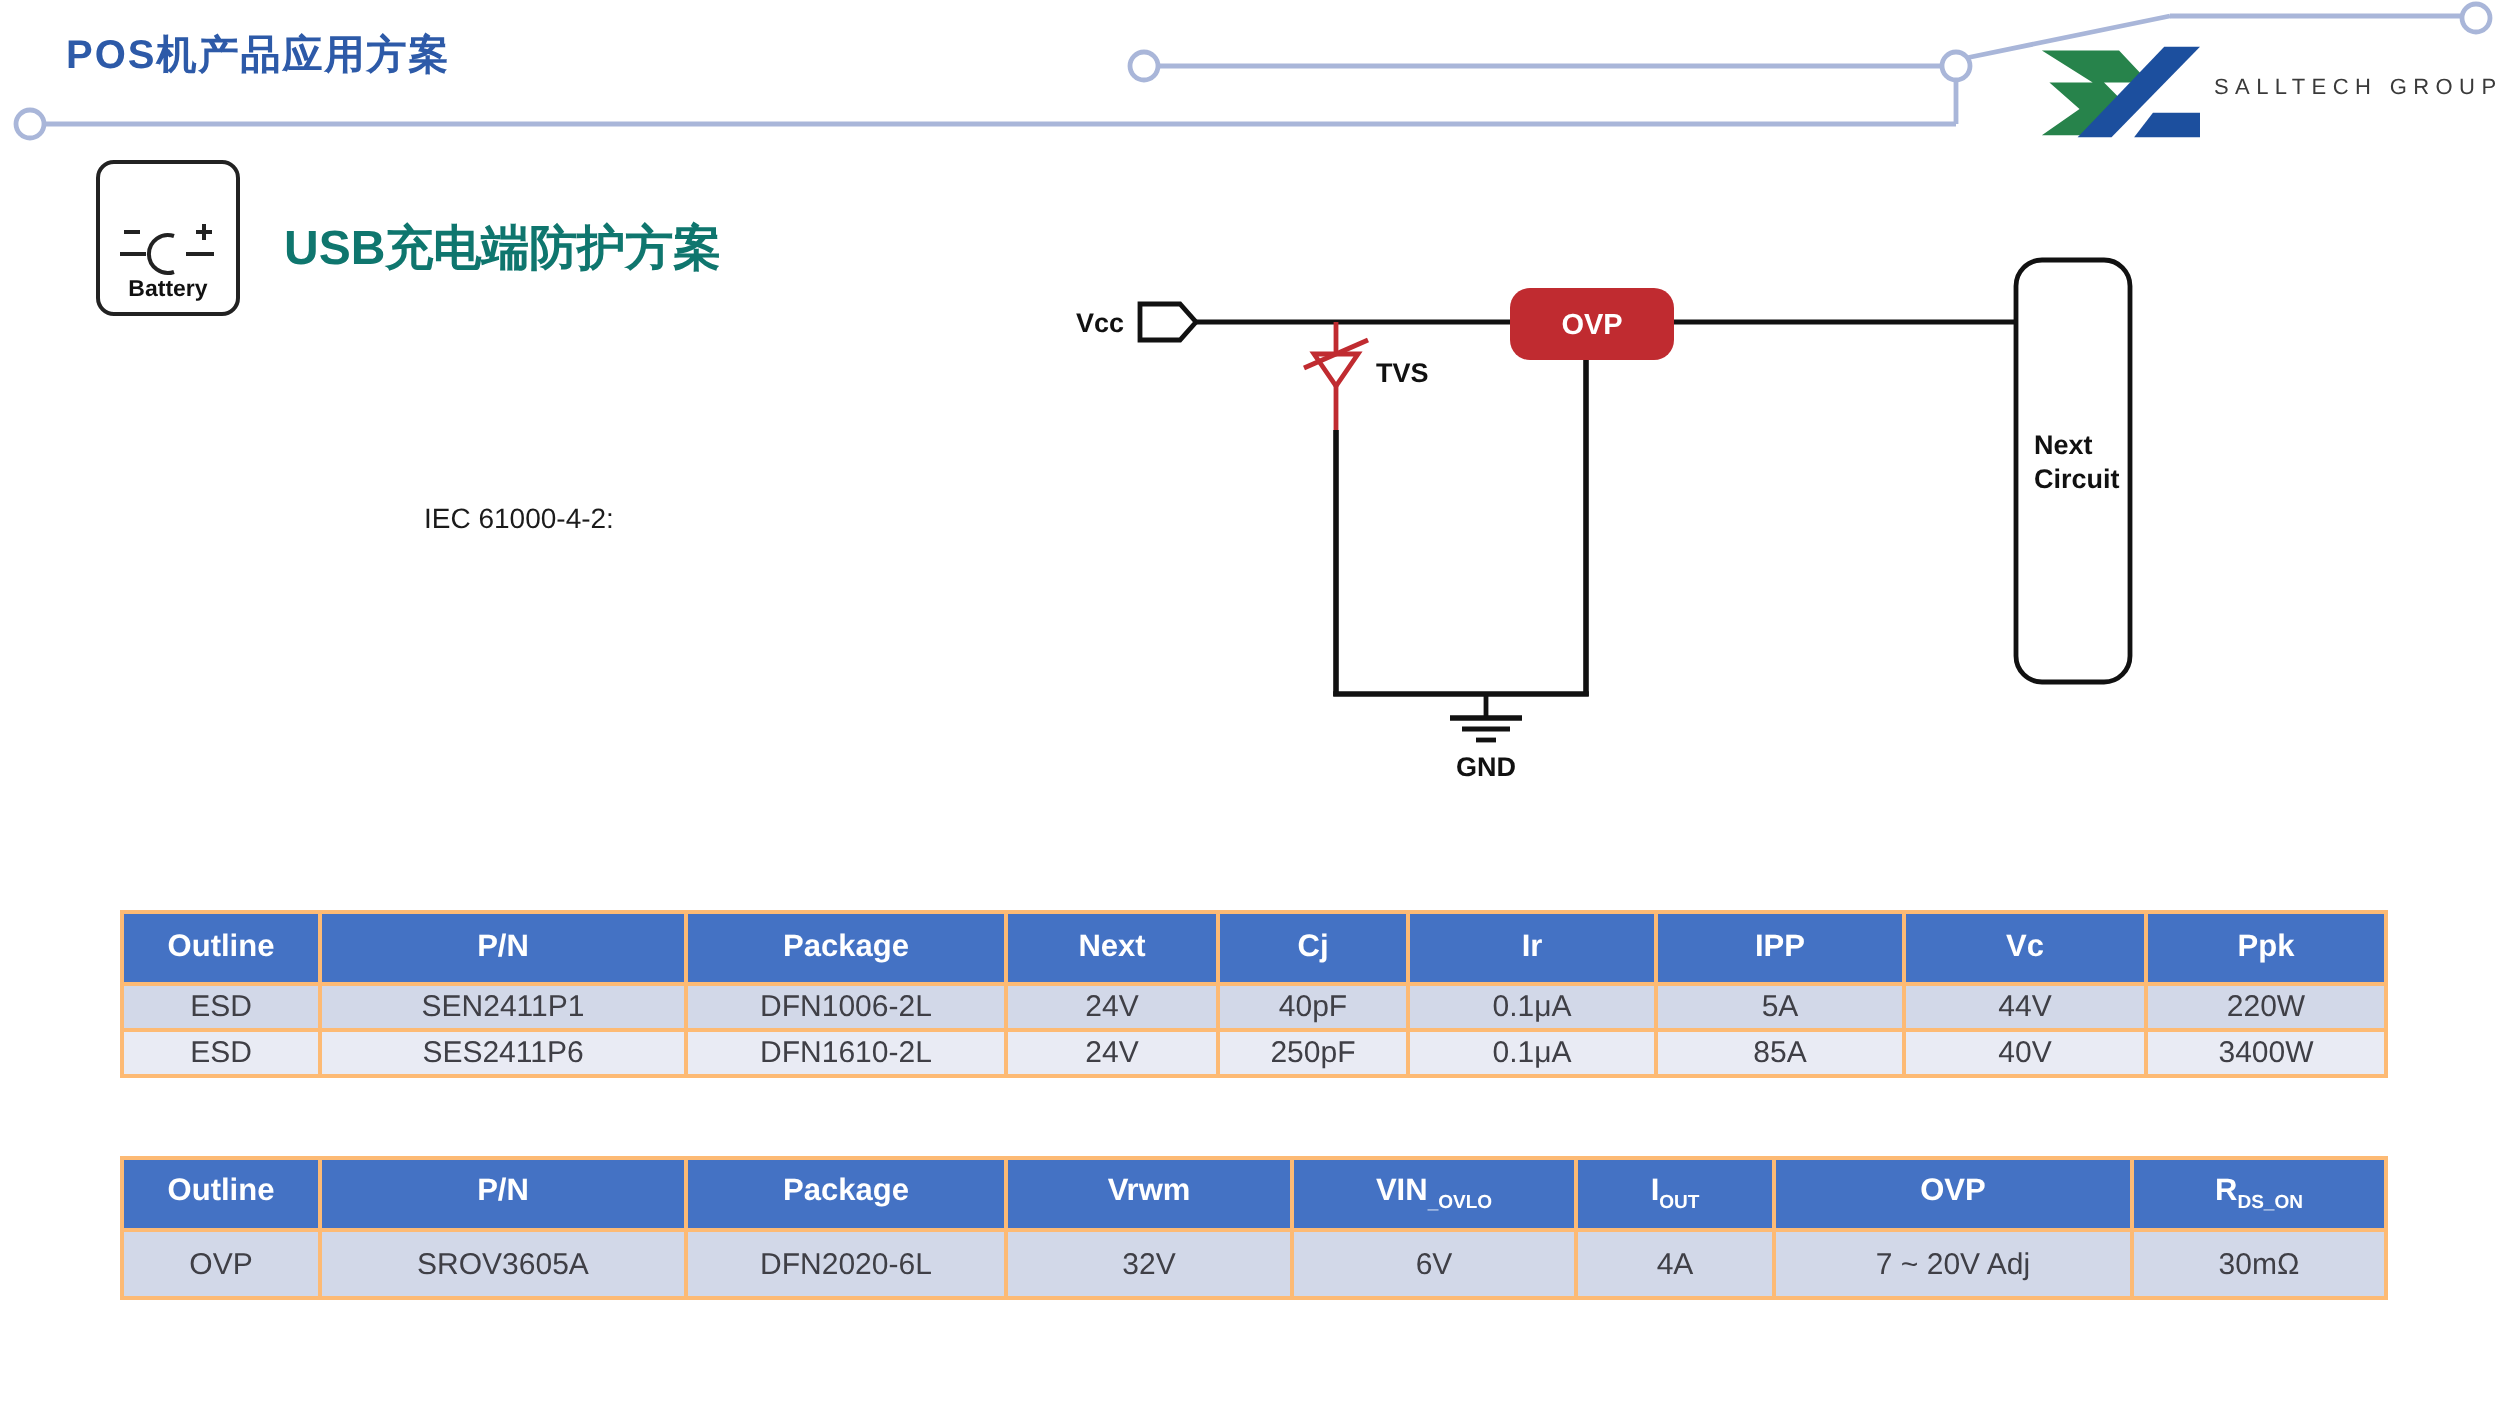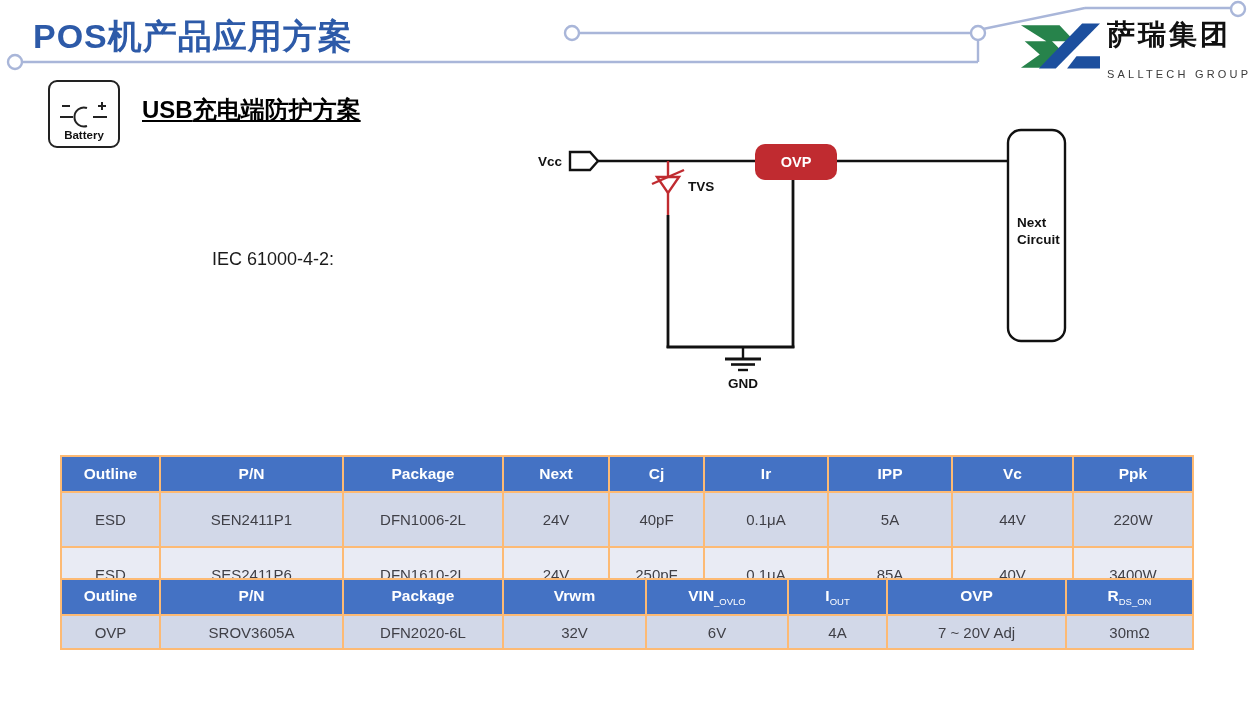--- a/index.html
+++ b/index.html
@@ -1,53 +1,53 @@
 <!DOCTYPE html>
 <html><head>
 <meta charset="utf-8">
 <style>
   * { margin:0; padding:0; box-sizing:border-box; }
   html,body { width:1254px; height:704px; background:#fff; overflow:hidden;
               font-family:"Liberation Sans", sans-serif; }
   .stage { position:relative; width:1254px; height:704px; background:#fff; }
 
   
-  .page-title { position:absolute; left:33px; top:14px; font-size:34px; font-weight:bold;
+  .page-title { position:absolute; left:33px; top:14px; font-size:20px; font-weight:bold;
                 color:#2D5AA8; letter-spacing:1px; }
   .deco-svg { position:absolute; left:0; top:0; width:1254px; height:90px; }
 
   .logo { position:absolute; left:1020px; top:20px; display:flex; align-items:flex-start; gap:7px; }
   .logo-text { display:flex; flex-direction:column; }
   .logo-cn { font-size:28px; font-weight:bold; color:#111; letter-spacing:3px; line-height:30px; }
   .logo-en { font-size:11px; color:#3a3a3a; letter-spacing:3.2px; margin-top:18px; }
 
   
-  .battery-box { position:absolute; left:48px; top:80px; width:72px; height:68px;
+  .battery-box { position:absolute; left:48px; top:80px; width:72px; height:78px;
                  border:2.3px solid #222; border-radius:9px; background:#fff;
                  display:flex; flex-direction:column; align-items:center; justify-content:flex-end; }
   .battery-label { font-size:11.5px; font-weight:bold; color:#111; margin-bottom:5px; }
-  .section-heading { position:absolute; left:142px; top:94px; font-size:24px; font-weight:bold; color:#000000;text-decoration:underline; }
+  .section-heading { position:absolute; left:142px; top:108px; font-size:24px; font-weight:bold; color:#0f766e; }
   .section-heading .cn { font-family:"Liberation Serif", serif; }
 
   
-  .note { position:absolute; left:212px; top:245px; font-size:18px; line-height:29.5px; color:#1b1b1b;text-align:center; }
+  .note { position:absolute; left:212px; top:245px; font-size:14px; line-height:29.5px; color:#1b1b1b;text-align:center; }
 
   
   .circuit { position:absolute; left:500px; top:120px; width:600px; height:285px; }
   .circuit text { font-family:"Liberation Sans", sans-serif; font-weight:bold; }
 
   
   table { position:absolute; left:60px; border-collapse:separate; border-spacing:2px;
           table-layout:fixed; width:1134px; background:#fdba74; }
   th, td { text-align:center; vertical-align:middle; padding:0; overflow:hidden; }
   th { background:#4472C4; color:#fff; font-size:15.5px; font-weight:bold; height:34px; }
   td { color:#3f3f46; font-size:15px; }
-  sub { font-size:9.5px; font-weight:normal; }
+  sub { font-size:9.5px; font-weight:bold; }
   .t-esd { top:455px; }
-  .t-esd td { height:53px; }
+  .t-esd td { height:21px; }
   .t-ovp { top:578px; }
   .t-ovp td { height:32px; }
   .band-a { background:#D2D8E8; }
   .band-b { background:#E9EBF4; }
 </style>
 </head>
 <body>
 
 <div class="stage">
 
@@ -69,21 +69,20 @@
 
   <div class="page-title">POS机产品应用方案</div>
 
   <div class="logo">
     <svg width="80" height="52" viewBox="0 0 85 52">
       <polygon fill="#27834B" points="1,4 42,4 58,21 34,21 48,35 26,49 1,49 21,35 5,21 28,21"></polygon>
       <polygon fill="#1C4F9E" points="66,2 85,2 38,50 20,50"></polygon>
       <polygon fill="#1C4F9E" points="60,37 85,37 85,50 50,50"></polygon>
     </svg>
     <div class="logo-text">
-      <div class="logo-cn">萨瑞集团</div>
       <div class="logo-en">SALLTECH GROUP</div>
     </div>
   </div>
 
   <div class="battery-box">
     <svg width="62" height="32" viewBox="0 0 62 32">
       <g stroke="#222" stroke-width="2" fill="none">
         <line x1="7" y1="20" x2="20" y2="20"></line>
         <path d="M34,11 A9.5,9.5 0 1 0 34,29"></path>
         <line x1="40" y1="20" x2="54" y2="20"></line>

